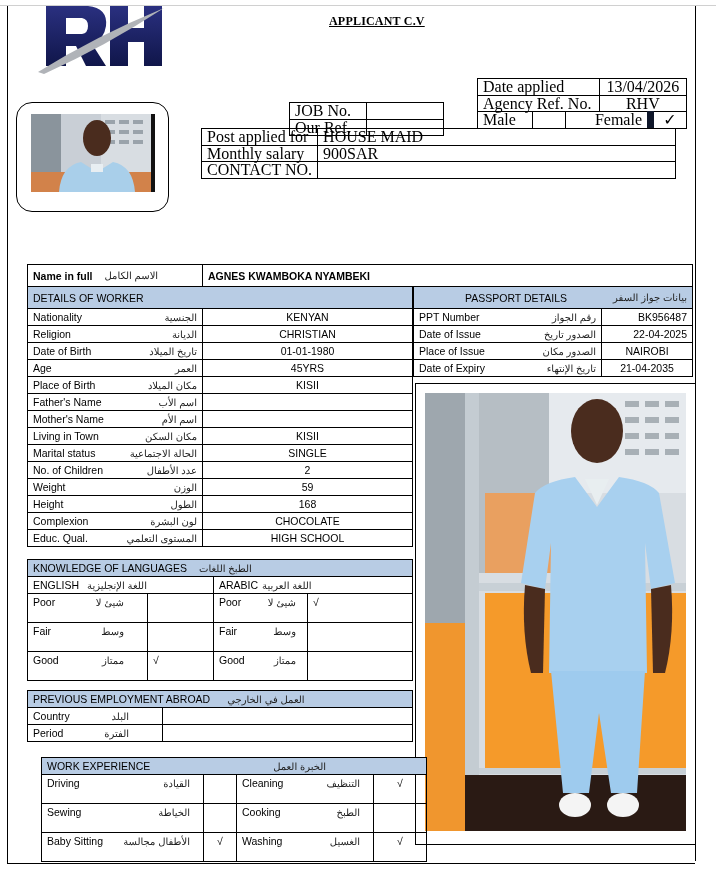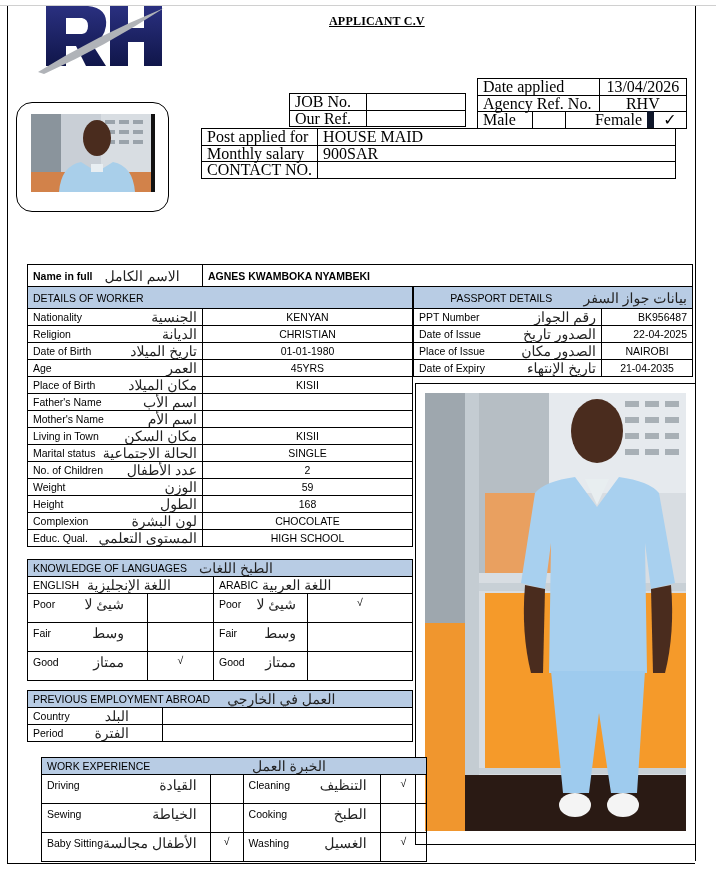--- a/index.html
+++ b/index.html
@@ -16,44 +16,44 @@
   .title { left: 329px; top: 14px; font-family: "Liberation Serif", serif; font-weight: bold; font-size: 12px; text-decoration: underline; letter-spacing: 0.2px; }
 
   
   .photo-frame { left: 16px; top: 102px; width: 153px; height: 110px; border: 1.5px solid #000; border-radius: 16px; background: #fff; }
   .photo-small { left: 31px; top: 114px; width: 124px; height: 78px; overflow: hidden; }
 
   
   table { border-collapse: collapse; }
   .serif-tbl td { font-family: "Liberation Serif", serif; font-size: 16px; border: 1px solid #000; padding: 0 5px; height: 16.5px; line-height: 15px; white-space: nowrap; }
 
-  .job-tbl { left: 289px; top: 93px; width: 177px; }
+  .job-tbl { left: 289px; top: 102px; width: 155px; }
   .date-tbl { left: 477px; top: 78px; width: 210px; }
   .post-tbl { left: 201px; top: 128px; width: 475px; }
 
   
   .sans-tbl td { font-family: "Liberation Sans", sans-serif; font-size: 10.5px; border: 1px solid #000; padding: 0 5px; white-space: nowrap; }
   .hdr { background: #b8cce4; }
   .c { text-align: center; }
   .r { text-align: right; }
-  .ar { font-size: 14px; color: #222; }
+  .ar { font-size: 10px; color: #222; }
   .lblcell { display: flex; justify-content: space-between; align-items: center; }
   .lblcell.inline { justify-content: flex-start; gap: 12px; }
 
   .name-tbl { left: 27px; top: 264px; width: 666px; }
   .name-tbl td { height: 22px; }
   .details-tbl { left: 27px; top: 286px; width: 386px; }
   .details-tbl td { height: 17px; }
   .pass-tbl { left: 413px; top: 286px; width: 280px; }
   .pass-tbl td { height: 17px; }
 
   .big-photo-frame { left: 415px; top: 383px; width: 281px; height: 462px; border: 1.5px solid #000; background: #fff; }
   .big-photo { left: 425px; top: 393px; width: 261px; height: 438px; overflow: hidden; }
 
-  .lang-tbl { left: 27px; top: 559px; width: 386px; text-align: center; }
+  .lang-tbl { left: 27px; top: 559px; width: 386px; }
   .lang-tbl td { height: 17px; }
   .lang-tbl .tall td { height: 29px; vertical-align: top; padding-top: 2px; }
 
   .prev-tbl { left: 27px; top: 690px; width: 386px; }
   .prev-tbl td { height: 17px; }
 
   .work-tbl { left: 41px; top: 757px; width: 386px; }
   .work-tbl td { height: 17px; }
   .work-tbl .tall td { height: 29px; vertical-align: top; padding-top: 2px; }
 

